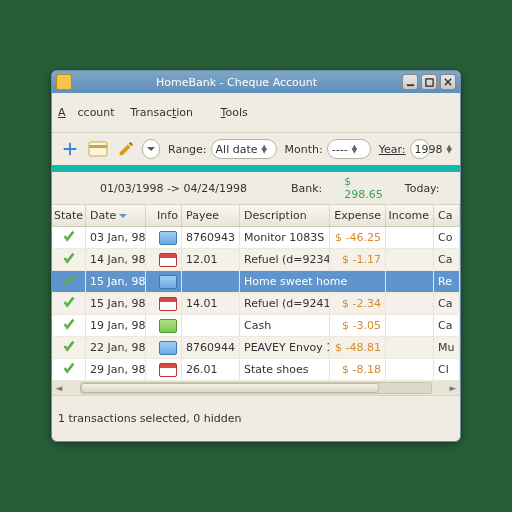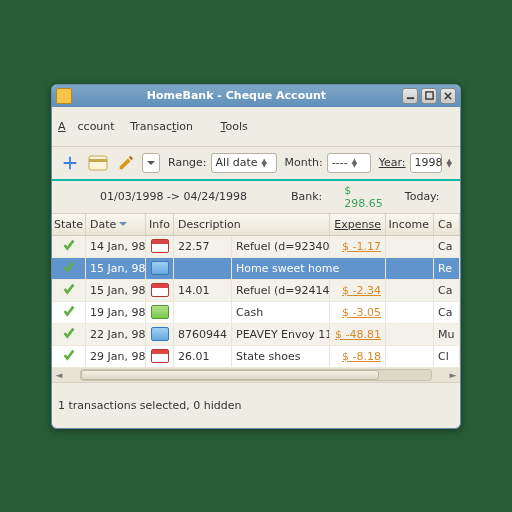--- a/index.html
+++ b/index.html
@@ -9,67 +9,67 @@
     display: flex; align-items: center; justify-content: center;
     font-size: 11px; color: #333;
   }
   .window {
     width: 410px; background: #efece3;
     border: 1px solid #6a8aab; border-radius: 6px; overflow: hidden;
     box-shadow: 0 2px 10px rgba(0,0,0,.4);
   }
   .titlebar {
     background: linear-gradient(#7fa6c7,#5f8fb9);
-    color: #fff; font-weight: bold; display: flex; align-items: center;
+    color: #fff; font-weight: normal; display: flex; align-items: center;
     height: 22px; padding: 0 4px 0 22px; position: relative;
   }
   .titlebar .app-icon {
     position:absolute; left:4px; top:3px; width:16px; height:16px;
     background:#f6c44a; border:1px solid #b88a1e; border-radius:2px;
   }
   .titlebar .title { flex:1; text-align:center; }
   .winbtn { width:16px;height:16px;margin-left:3px;border-radius:3px;
     background:linear-gradient(#e8e8e8,#c9c9c9); border:1px solid #888;
     display:flex;align-items:center;justify-content:center;font-size:10px;color:#333;}
   .iconify svg{width:9px;height:9px;} .closex svg{width:8px;height:8px;}
   .menubar { background:#efece3; padding:13px 6px; border-bottom:1px solid #d6d2c4;}
   .menubar span{ margin-right:12px; }
   .menubar u{text-decoration:underline;}
   .toolbar {
     display:flex; align-items:center; gap:4px;
-    padding:4px 6px; background:#efece3; border-bottom:2px solid #14b8a6;
+    padding:4px 6px; background:#efece3; border-bottom:7px solid #14b8a6;
   }
   .tbtn{ width:24px;height:24px;display:flex;align-items:center;justify-content:center;
     border:1px solid transparent;border-radius:3px;}
   .plus svg{width:18px;height:18px;fill:#3d7fe0;}
   .card svg{width:20px;height:16px;}
   .pencil svg{width:18px;height:18px;fill:#d99a1c;}
   .drop{ width:18px; }
   .lbl{ margin-left:4px;}
   .combo{
     height:20px; display:flex;align-items:center;background:#fff;
-    border:1px solid #b7b2a2;border-radius:3px;padding:0 4px;position:relative;
+    border:1px solid #b7b2a2;border-radius:10px;padding:0 4px;position:relative;
   }
   .combo .arrows{ margin-left:4px;display:flex;flex-direction:column;line-height:4px;font-size:7px;color:#666;}
-  .range{width:66px;} .month{width:44px;} .year{width:32px;}
+  .range{width:66px;} .month{width:44px;} .year{width:20px;}
   .summary{ display:flex;align-items:center;gap:22px;padding:3px 8px;
     border-bottom:1px solid #d6d2c4;}
   .summary .daterange{flex:0 0 auto;margin-left:40px;}
   .summary .spacer{flex:1;}
   .green{color:#3ca45a;} .orange{color:#d98a2a;}
   .table{background:#fff;}
   .thead,.trow{display:flex;align-items:flex-end;height:22px;
     border-bottom:1px solid #eee9da;}
   .thead{background:linear-gradient(#f9f7ef,#e9e5d6);border-bottom:1px solid #cfcab8;font-weight:normal;}
   .thead > div, .trow > div{padding:0 4px;overflow:hidden;white-space:nowrap;border-right:1px solid #e9e5d6;height:100%;display:flex;align-items:center;}
   .thead > div{border-right:1px solid #d6d2c4;}
   .c-state{width:34px;justify-content:center;}
-  .c-date{width:60px;} .c-info{width:28px;justify-content:center;}
+  .c-date{width:60px;} .c-info{width:28px;justify-content:center;margin-left:8px;}
   .c-payee{width:58px;} .c-desc{flex:1;margin-top:37px;}
-  .c-exp{width:56px;justify-content:flex-end;text-decoration:underline;} .c-inc{width:48px;justify-content:flex-end;}
+  .c-exp{width:56px;justify-content:flex-end;} .c-inc{width:48px;justify-content:flex-end;}
   .c-cat{width:26px;}
   .thead .c-date::after{content:"";margin-left:3px;border:4px solid transparent;border-top-color:#6c8fb7;transform:translateY(2px);}
   .trow.alt{background:#f3f1ea;}
   .trow.sel{background:#5f94cc;color:#fff;}
   .trow.sel .orange{color:#fff;}
   .check svg{width:14px;height:14px;fill:none;stroke:#62b043;stroke-width:3;}
   .pm{width:18px;height:14px;border-radius:2px;display:inline-block;}
   .pm-card{background:linear-gradient(#9fd0f5,#6aa9df);border:1px solid #3c79b3;}
   .pm-cal{background:#fff;border:1px solid #b33;}
   .pm-cal::before{content:"";display:block;height:4px;background:#d44;}
@@ -158,37 +158,54 @@
     <span class="green">$ 490.45</span>
     <span>Future:</span>
 
   </div>
 
   <div class="table">
     <div class="thead">
       <div class="c-state">State</div>
       <div class="c-date">Date</div>
       <div class="c-info">Info</div>
+      <div class="c-payee">Payee</div>
       <div class="c-desc">Description</div>
       <div class="c-exp">Expense</div>
       <div class="c-inc">Income</div>
       <div class="c-cat">Ca</div>
     </div>
     <div id="tbody">
+        <div class="trow">
+          <div class="c-state">
+            <span class="check"><svg viewBox="0 0 16 16">
+                <path d="M3 8l3 4 7-9"></path>
+              </svg></span>
+          </div>
+          <div class="c-date">03 Jan, 98</div>
+          <div class="c-info">
+            <span class="pm pm-card"></span>
+          </div>
+          <div class="c-payee">8760943</div>
+          <div class="c-desc">Monitor 1083S</div>
+          <div class="c-exp orange">$ -46.25</div>
+          <div class="c-inc"></div>
+          <div class="c-cat">Co</div>
+        </div>
         <div class="trow alt">
           <div class="c-state">
             <span class="check"><svg viewBox="0 0 16 16">
                 <path d="M3 8l3 4 7-9"></path>
               </svg></span>
           </div>
           <div class="c-date">14 Jan, 98</div>
           <div class="c-info">
             <span class="pm pm-cal"></span>
           </div>
-          <div class="c-payee">22.57</div>
+          <div class="c-payee">12.01</div>
           <div class="c-desc">Refuel (d=92340 v=7.7)</div>
           <div class="c-exp orange">$ -1.17</div>
           <div class="c-inc"></div>
           <div class="c-cat">Ca</div>
         </div>
         <div class="trow sel">
           <div class="c-state">
             <span class="check"><svg viewBox="0 0 16 16">
                 <path d="M3 8l3 4 7-9"></path>
               </svg></span>

